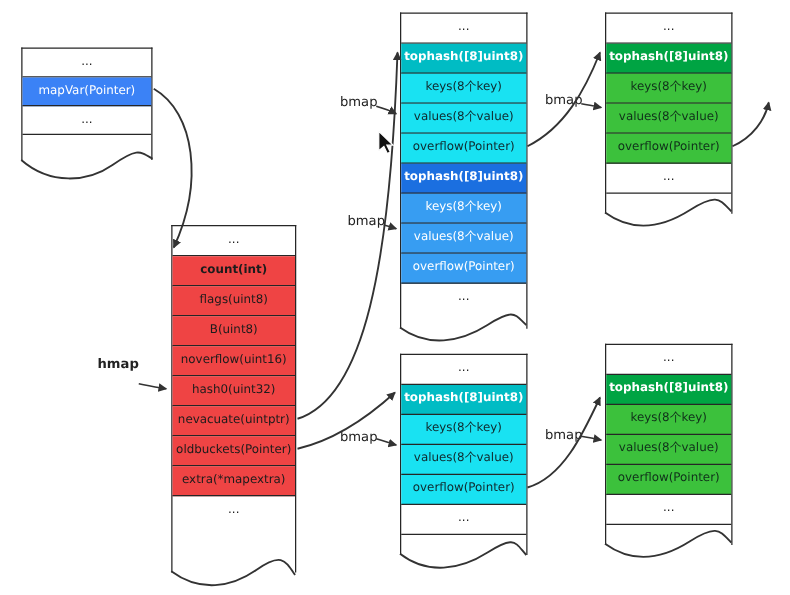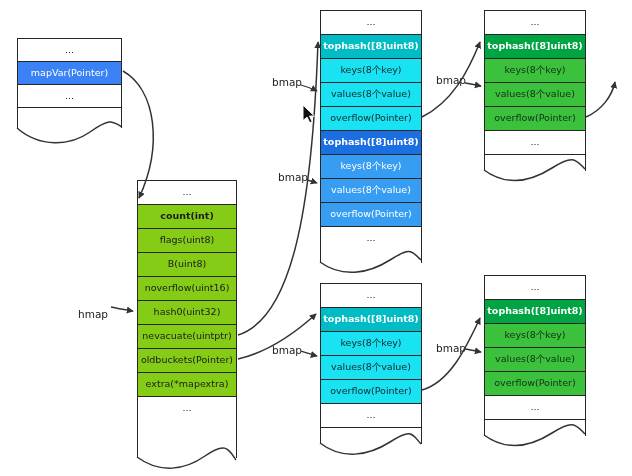--- a/index.html
+++ b/index.html
@@ -16,21 +16,21 @@
   .row {
     box-sizing:border-box; height:24px; line-height:22px;
     text-align:center; font-size:9.5px; color:#1c1c1c;
     border-bottom:1.6px solid #262626;
     overflow:hidden; white-space:nowrap;
   }
   .h23 { height:23px; line-height:21px; }
   .spacer { border-bottom:none; }
   .bold { font-weight:bold; }
   .c-orange { background:#3b82f6; color:#ffffff; }
-  .c-pink   { background:#84cc16; color:#1c1c1c; }
+  .c-pink   { background:#ef4444; color:#1c1c1c; }
   .c-teal   { background:#00bcc4; color:#ffffff; font-weight:bold; }
   .c-cyan   { background:#19e2f2; color:#10282c; }
   .c-blued  { background:#1b6fe0; color:#ffffff; font-weight:bold; }
   .c-blue   { background:#379df2; color:#ffffff; }
   .c-greend { background:#00a443; color:#ffffff; font-weight:bold; }
   .c-green  { background:#3cc13c; color:#10301a; }
   .lbl {
     position:absolute; font-size:10.5px; color:#222222; z-index:2;
   }
   svg.overlay {
@@ -98,21 +98,21 @@
   <div class="tbl" style="left:484px;top:275px;width:102px;height:161px;">
     <div class="row">...</div>
     <div class="row c-greend">tophash([8]uint8)</div>
     <div class="row c-green">keys(8个key)</div>
     <div class="row c-green">values(8个value)</div>
     <div class="row c-green">overflow(Pointer)</div>
     <div class="row">...</div>
     <div class="row spacer" style="height:17px;"></div>
   </div>
 
-  <div class="lbl" style="left:78px;top:308px;">hmap</div>
+  <div class="lbl" style="left:78px;top:285px;font-weight:bold;">hmap</div>
   <div class="lbl" style="left:272px;top:76px;">bmap</div>
   <div class="lbl" style="left:278px;top:171px;">bmap</div>
   <div class="lbl" style="left:272px;top:344px;">bmap</div>
   <div class="lbl" style="left:436px;top:74px;">bmap</div>
   <div class="lbl" style="left:436px;top:342px;">bmap</div>
 
   <svg class="overlay" width="632" height="476" viewBox="0 0 632 476">
     <defs>
       <marker id="ah" markerWidth="8" markerHeight="8" refX="6.2" refY="3.5" orient="auto" markerUnits="userSpaceOnUse">
         <path d="M0,0 L7,3.5 L0,7 Z" fill="#333333"></path>

